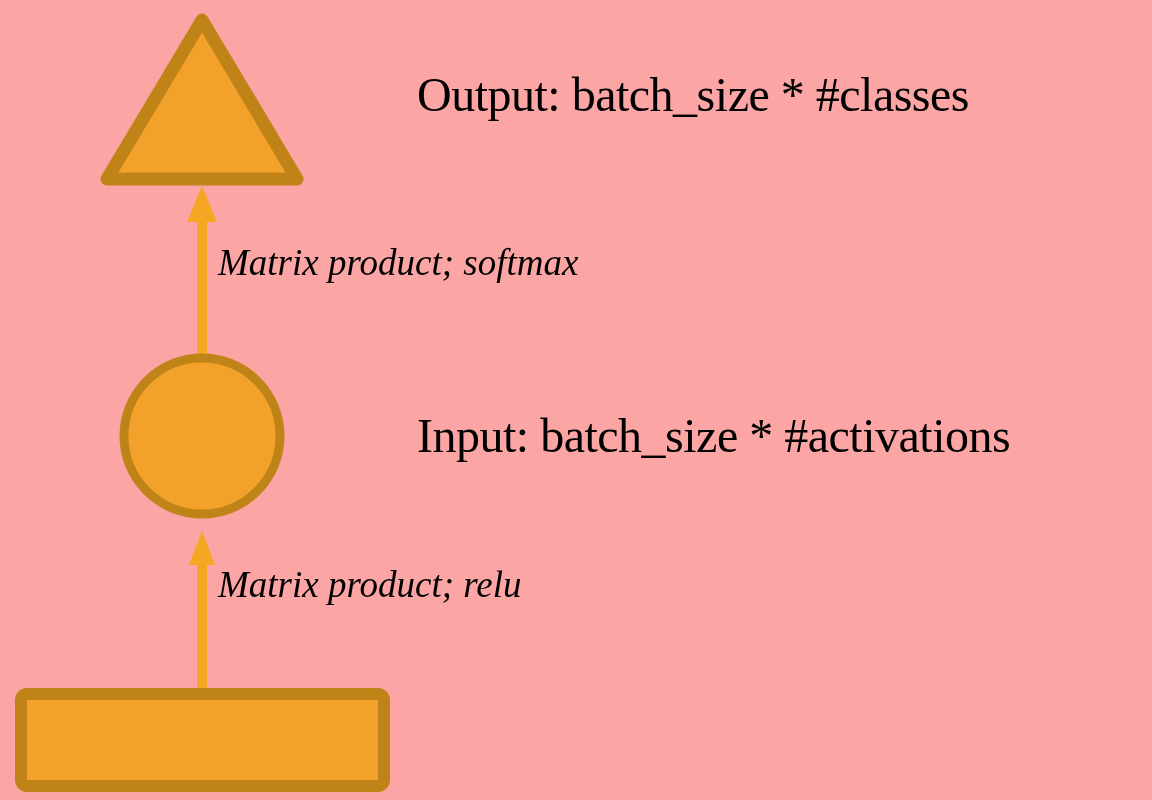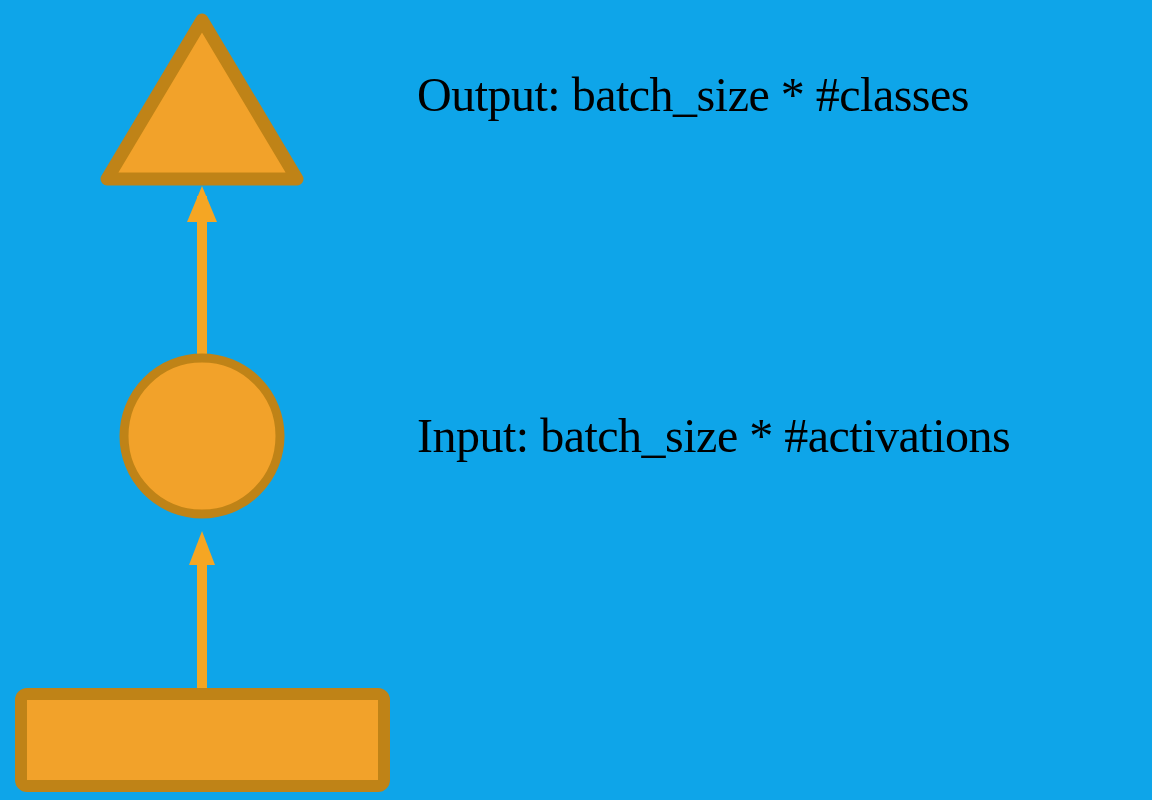--- a/index.html
+++ b/index.html
@@ -5,21 +5,21 @@
 <style>
   html, body {
     margin: 0;
     padding: 0;
     background: #ffffff;
   }
   #canvas {
     position: relative;
     width: 1152px;
     height: 800px;
-    background: #0ea5e9;
+    background: #fca5a5;
     overflow: hidden;
     font-family: "Liberation Serif", "DejaVu Serif", serif;
   }
   #diagram-svg {
     position: absolute;
     left: 0;
     top: 0;
     width: 1152px;
     height: 800px;
   }
@@ -78,15 +78,17 @@
     <g>
       <rect x="21" y="694" width="363" height="92" rx="6" ry="6" fill="#F2A22A" stroke="#BF8317" stroke-width="12"></rect>
     </g>
   </svg>
 
   <div class="node-label" id="label-output">Output: batch_size * #classes</div>
 
   <div class="node-label" id="label-hidden">Input: batch_size * #activations</div>
 
 
+  <div class="edge-label" id="label-edge-top">Matrix product; softmax</div>
 
+  <div class="edge-label" id="label-edge-bottom">Matrix product; relu</div>
 
 </div>
 
 </body></html>

